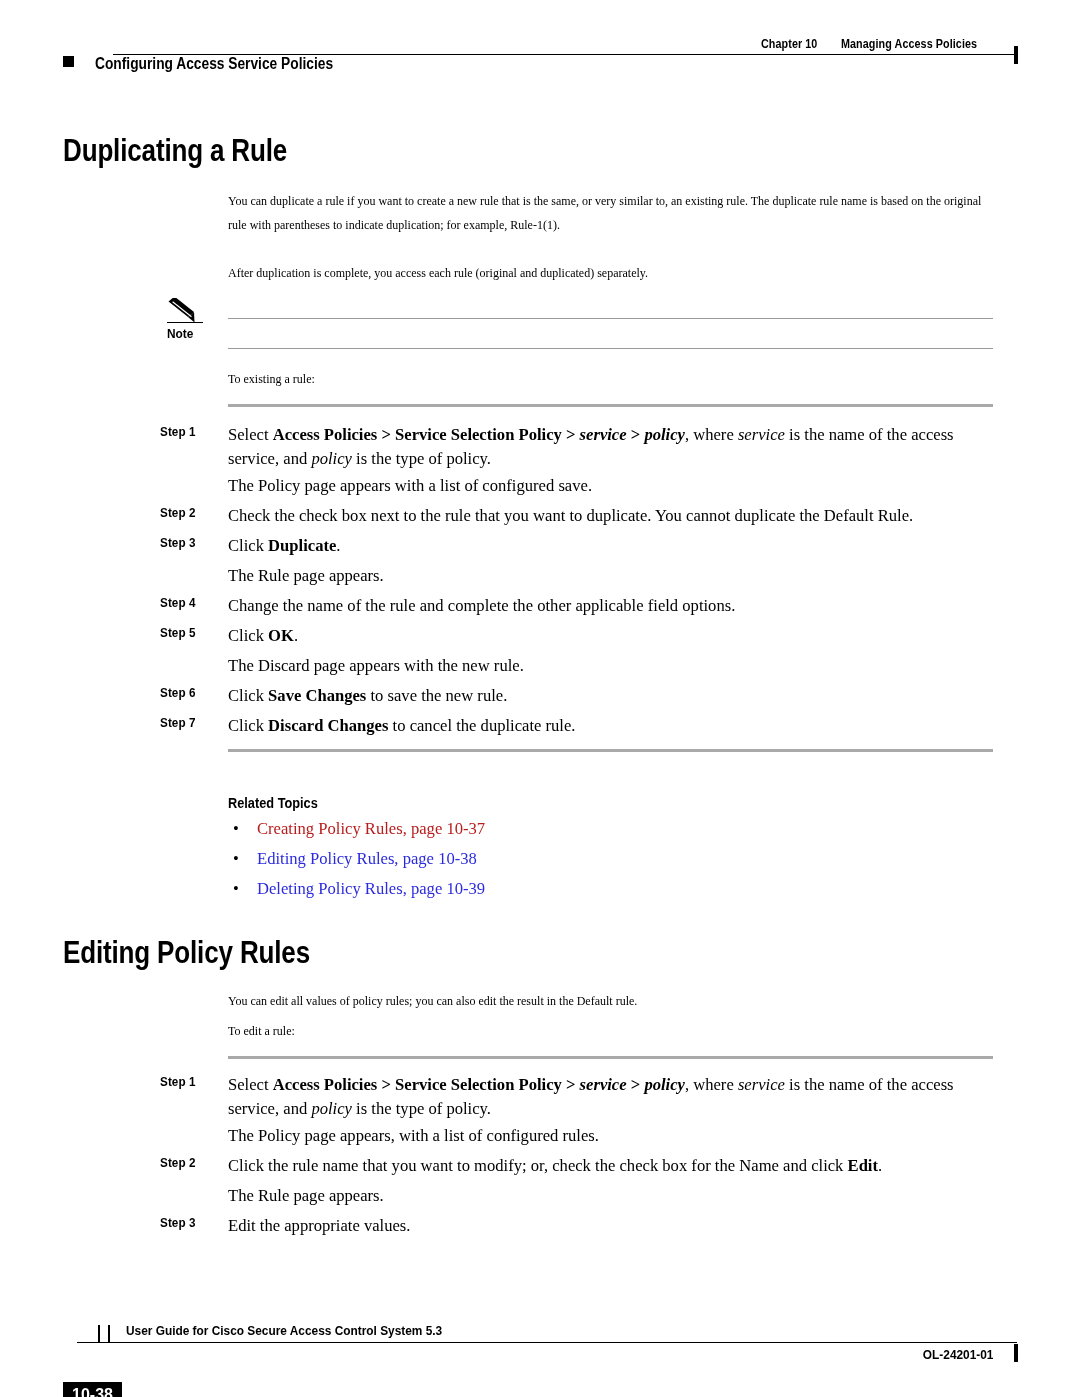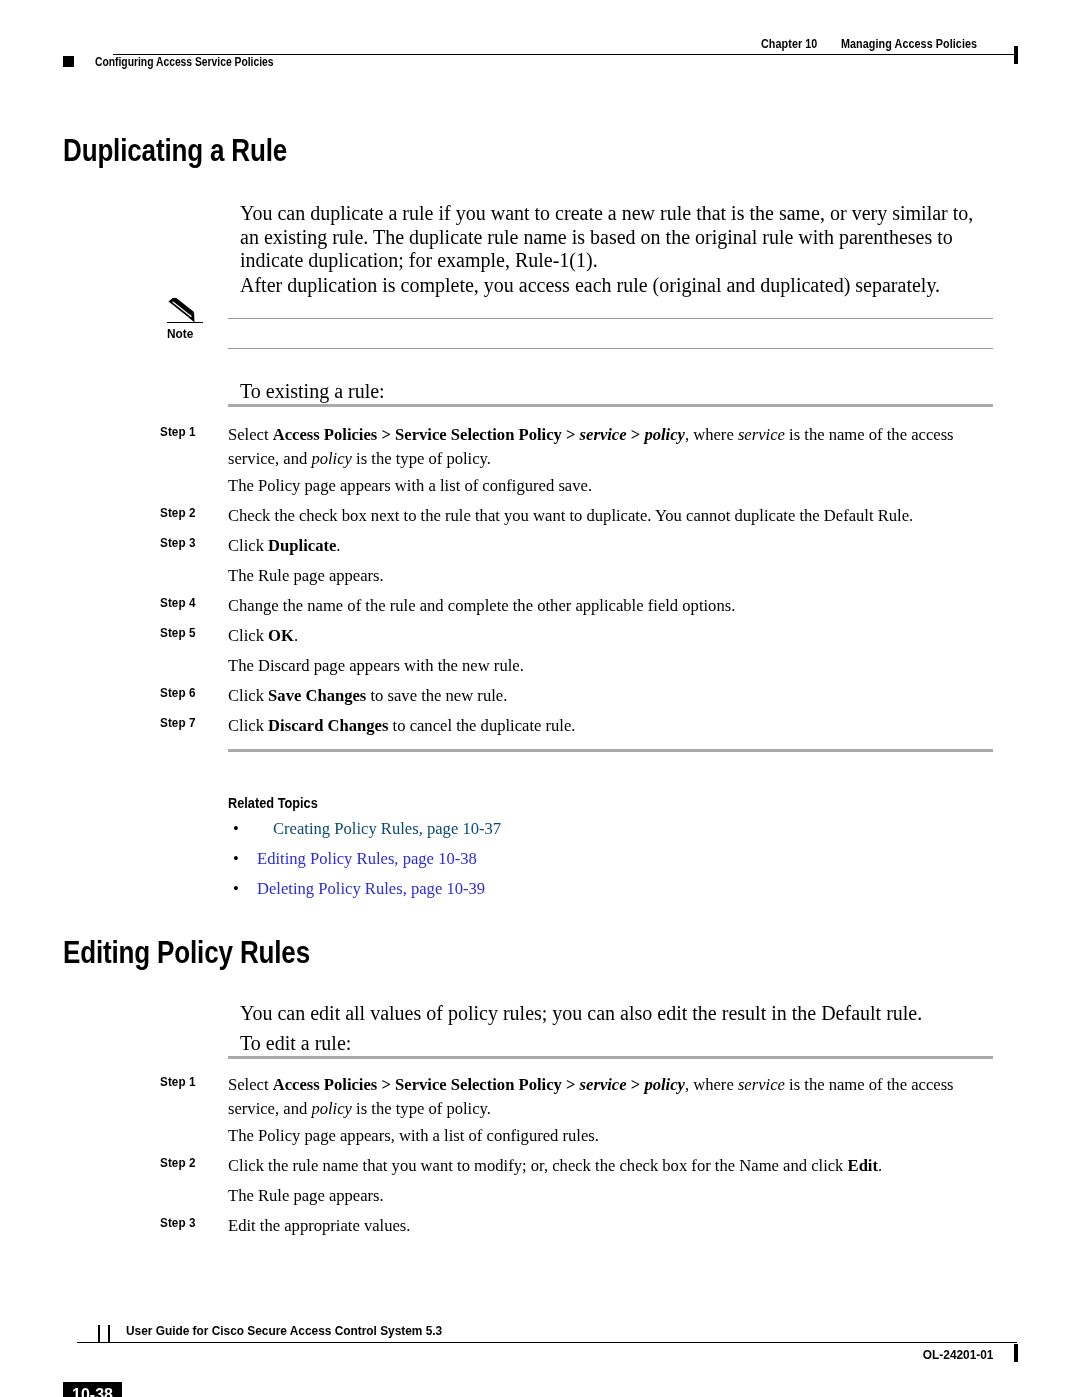--- a/index.html
+++ b/index.html
@@ -69,21 +69,21 @@
     left: 0px;
     top: 24px;
     width: 11px;
     height: 11px;
     background: #000000;
   }
   .header-left-text {
     position: absolute;
     left: 32px;
     top: 23px;
-    font-size: 12px;
+    font-size: 16px;
     white-space: nowrap;
     text-decoration: underline;
   }
 
   
   .col-text {
     position: absolute;
     left: 228px;
     width: 765px;
   }
@@ -92,22 +92,22 @@
     left: 63px;
     font-family: "Liberation Sans Narrow", "Liberation Sans", "DejaVu Sans Condensed", sans-serif;
     font-weight: bold;
     font-size: 31px;
     letter-spacing: -0.2px;
     transform: scaleX(0.84);
     transform-origin: left center;
     white-space: nowrap;
   }
   p.body {
-    margin: 12px;
-    font-size: 20px;
+    margin: 0;
+    font-size: 12px;
     line-height: 23.6px;
     text-align: left;
   }
 
   
   .note-block { position: absolute; left: 167px; width: 826px; }
   .note-icon {
     position: absolute;
     left: 0px;
     top: 0px;
@@ -359,21 +359,21 @@
 <div class="step" style="top:714px;">
   <div class="step-label"><span class="cond-bold">Step 7</span></div>
   <div class="step-text"><span>Click </span><span style="font-weight: bold;">Discard Changes</span><span> to cancel the duplicate rule.</span></div>
 </div>
 
 <div class="step-rule" style="top:749px;"></div>
 
 <div class="rt-title" style="top:795px;">Related Topics</div>
 
 <div class="rt-item" style="top:819px;">
-  <span class="rt-bullet">•</span><span class="rt-link" style="color: #0c4a6e; margin-left: 16px;">Creating Policy Rules, page 10-37</span>
+  <span class="rt-bullet">•</span><span class="rt-link" style="color: #b91c1c;">Creating Policy Rules, page 10-37</span>
 </div>
 <div class="rt-item" style="top:849px;">
   <span class="rt-bullet">•</span><span class="rt-link" style="color: rgb(43, 43, 221);">Editing Policy Rules, page 10-38</span>
 </div>
 <div class="rt-item" style="top:879px;">
   <span class="rt-bullet">•</span><span class="rt-link" style="color: rgb(43, 43, 221);">Deleting Policy Rules, page 10-39</span>
 </div>
 
 <h1 class="h1" style="top:935px;margin:0;">Editing Policy Rules</h1>
 

